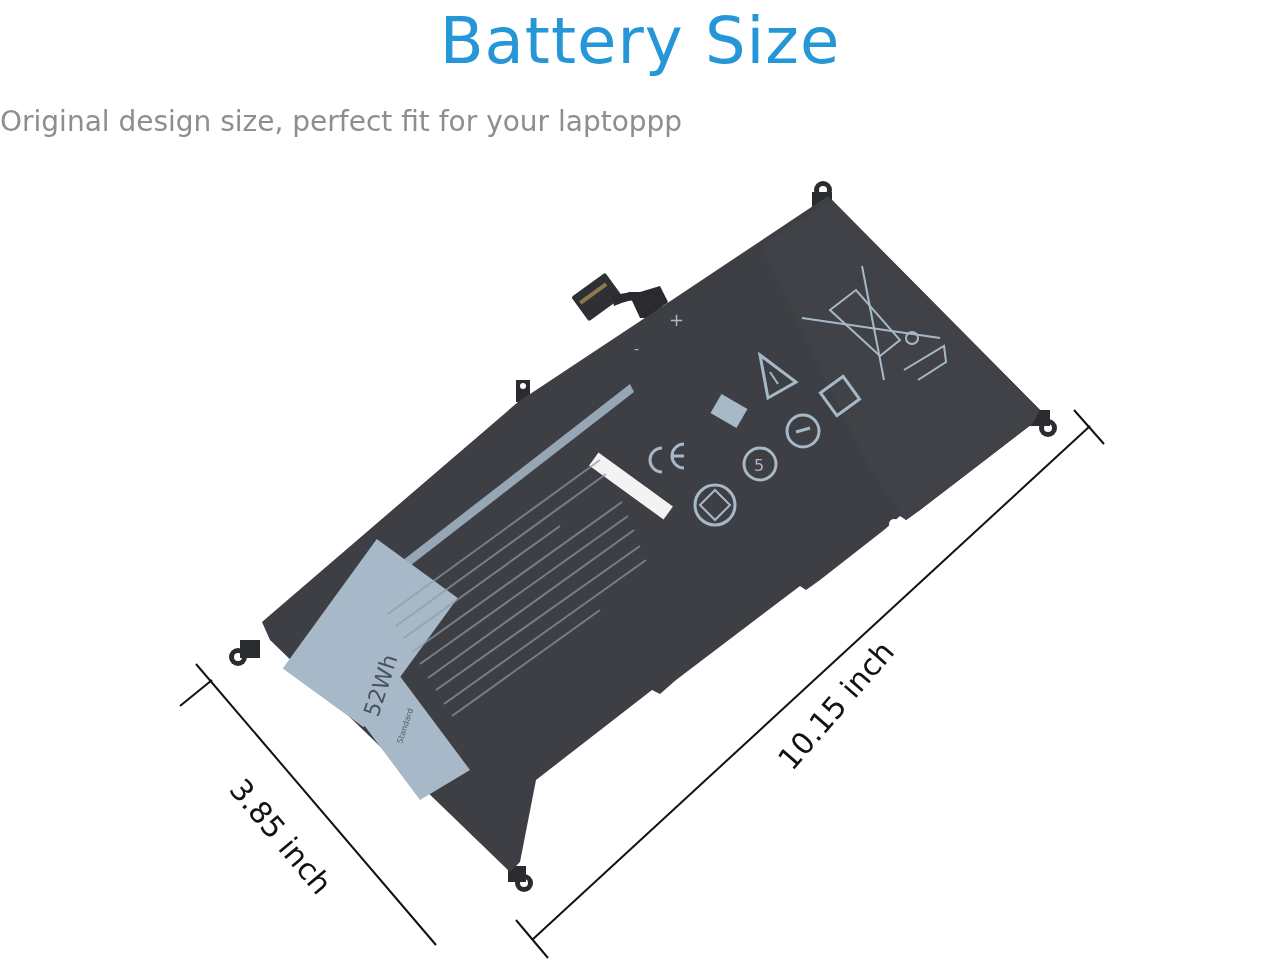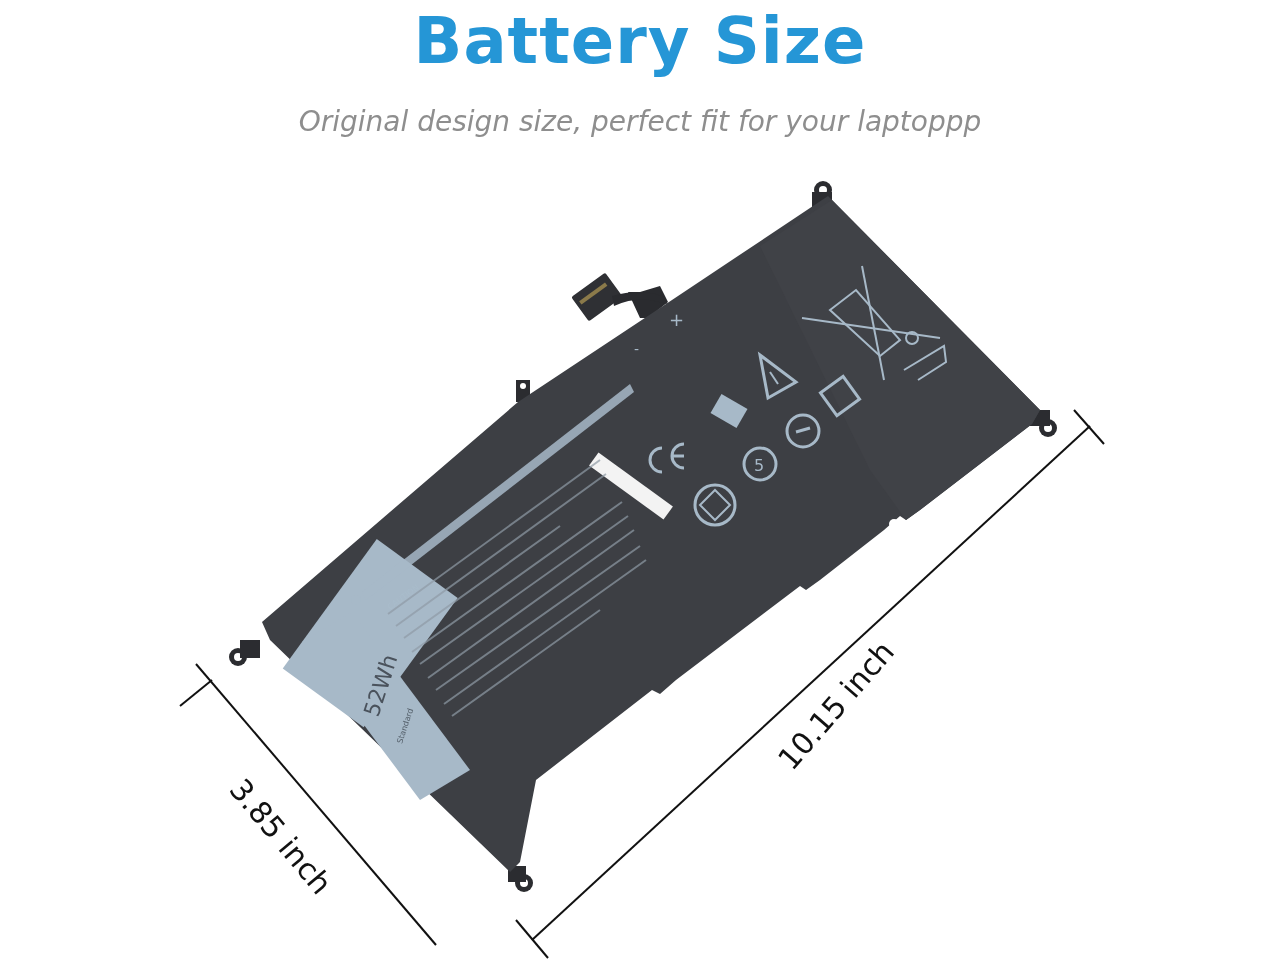--- a/index.html
+++ b/index.html
@@ -1,24 +1,24 @@
 <!DOCTYPE html>
 <html><head>
   <meta charset="utf-8">
   <style>
     html, body { margin: 0; padding: 0; background: #ffffff; }
     body { width: 1280px; height: 960px; position: relative; overflow: hidden; font-family: "DejaVu Sans", sans-serif; }
     .title {
       position: absolute; left: 0; top: 0; width: 1280px; text-align: center;
-      font-family: "DejaVu Sans", sans-serif; font-weight: bold; font-size: 64px;
+      font-family: "DejaVu Sans", sans-serif; font-weight: normal; font-size: 64px;
       color: #2596d6; line-height: 82px; letter-spacing: 1px;
     }
     .subtitle {
-      position: absolute; left: 0; top: 100px; width: 1280px; text-align: center;
-      font-family: "DejaVu Sans", sans-serif; font-size: 28px; color: #8e8e8e; line-height: 44px; font-style: italic;
+      position: absolute; left: 0; top: 100px; width: 1280px; text-align: left;
+      font-family: "DejaVu Sans", sans-serif; font-size: 28px; color: #8e8e8e; line-height: 44px;
     }
     svg.scene { position: absolute; left: 0; top: 0; }
     .dim-label { font-family: "DejaVu Sans", sans-serif; font-size: 30px; fill: #111; }
     .wh-label { font-family: "DejaVu Sans", sans-serif; font-size: 22px; fill: #4a525c; }
     .tiny { font-family: "DejaVu Sans", sans-serif; font-size: 8px; fill: #a9bccb; }
     .tiny-dark { font-family: "DejaVu Sans", sans-serif; font-size: 8px; fill: #55606b; }
   </style>
 </head>
 <body>
 

